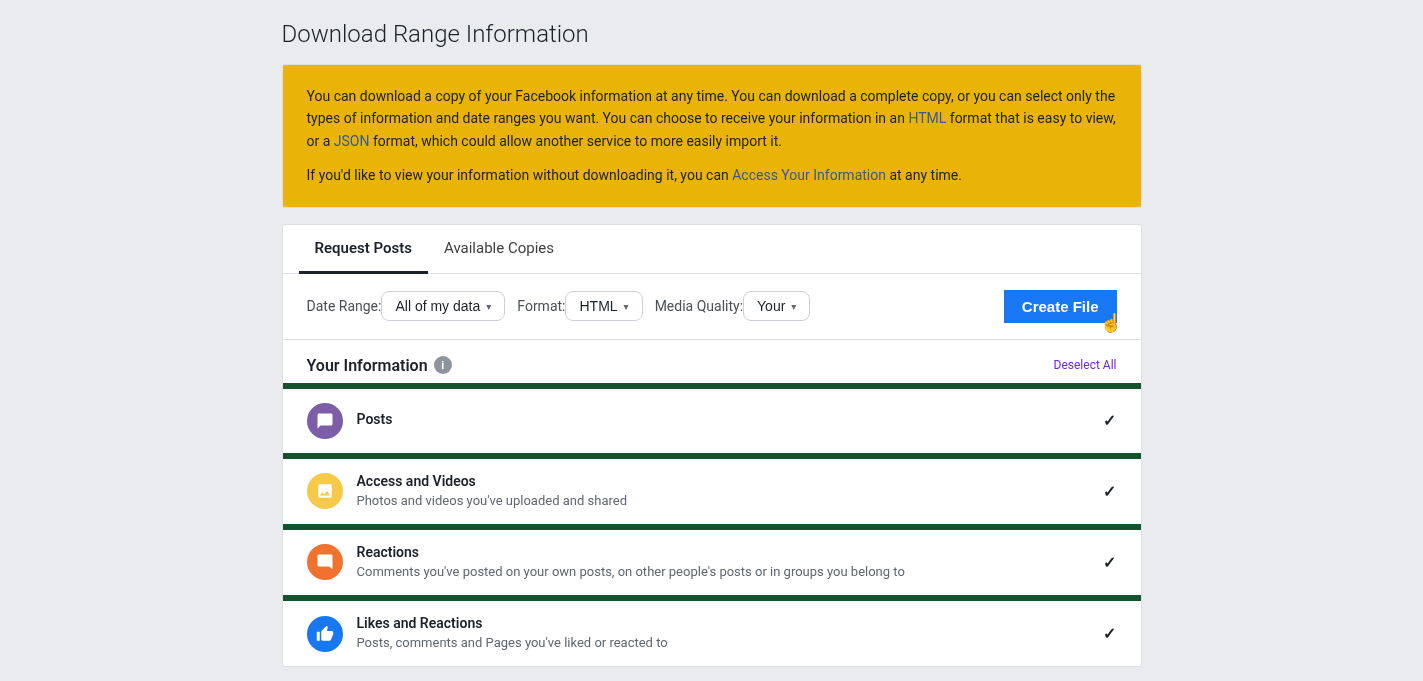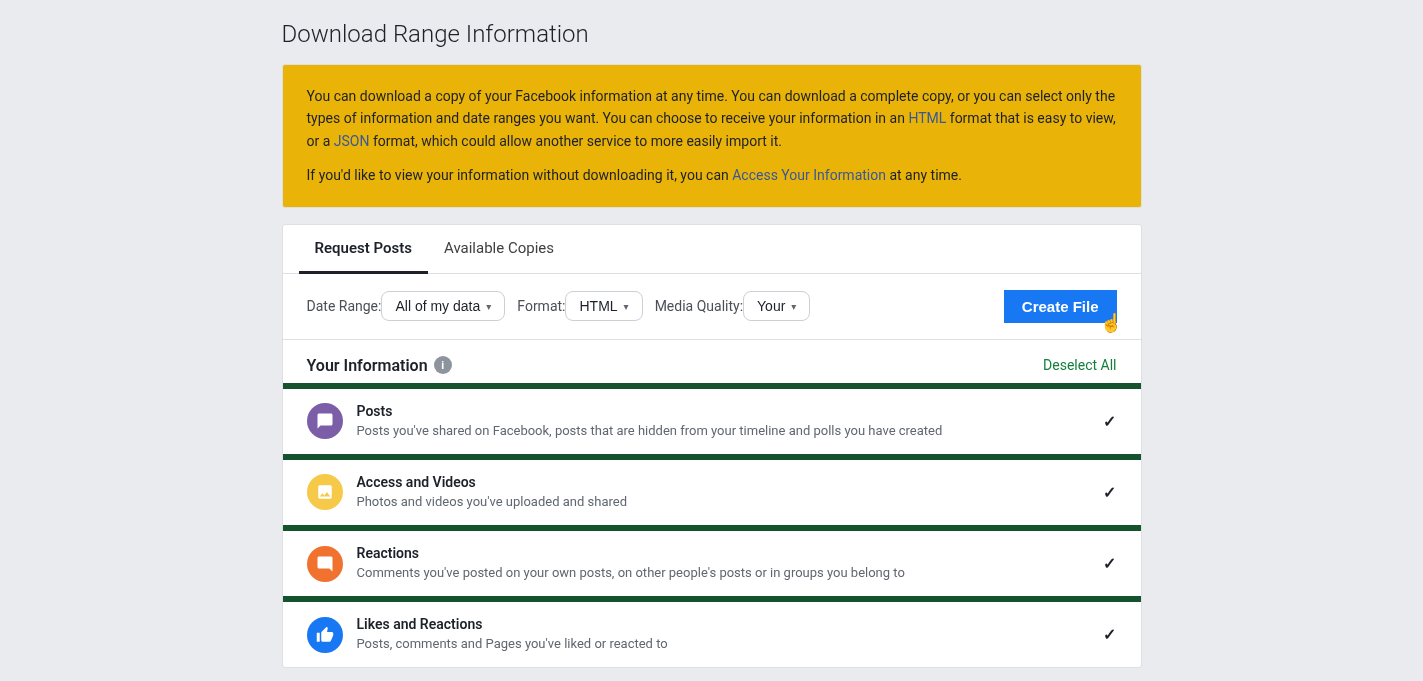--- a/index.html
+++ b/index.html
@@ -124,22 +124,22 @@
       background: #8d949e;
       color: #fff;
       font-size: 11px;
       font-weight: 700;
       display: inline-flex;
       align-items: center;
       justify-content: center;
       cursor: pointer;
     }
     .deselect-all {
-      color: #15803d;
-      font-size: 14px;
+      color: #6d28d9;
+      font-size: 12px;
       cursor: pointer;
       text-decoration: none;
     }
     .info-item {
       display: flex;
       align-items: center;
       padding: 14px 24px;
       border-top: 6px solid #14532d;
     }
     .item-icon-circle {
@@ -248,21 +248,20 @@
     </div>
 
     <div class="info-item">
       <div class="item-icon-circle icon-purple">
         <svg width="18" height="18" viewBox="0 0 24 24" fill="white">
           <path d="M20 2H4c-1.1 0-2 .9-2 2v18l4-4h14c1.1 0 2-.9 2-2V4c0-1.1-.9-2-2-2z"></path>
         </svg>
       </div>
       <div class="item-text">
         <div class="item-title">Posts</div>
-        <div class="item-desc">Posts you've shared on Facebook, posts that are hidden from your timeline and polls you have created</div>
       </div>
       <span class="item-check">✓</span>
     </div>
 
     <div class="info-item">
       <div class="item-icon-circle icon-yellow">
         <svg width="18" height="18" viewBox="0 0 24 24" fill="white">
           <path d="M21 19V5c0-1.1-.9-2-2-2H5c-1.1 0-2 .9-2 2v14c0 1.1.9 2 2 2h14c1.1 0 2-.9 2-2zM8.5 13.5l2.5 3.01L14.5 12l4.5 6H5l3.5-4.5z"></path>
         </svg>
       </div>

